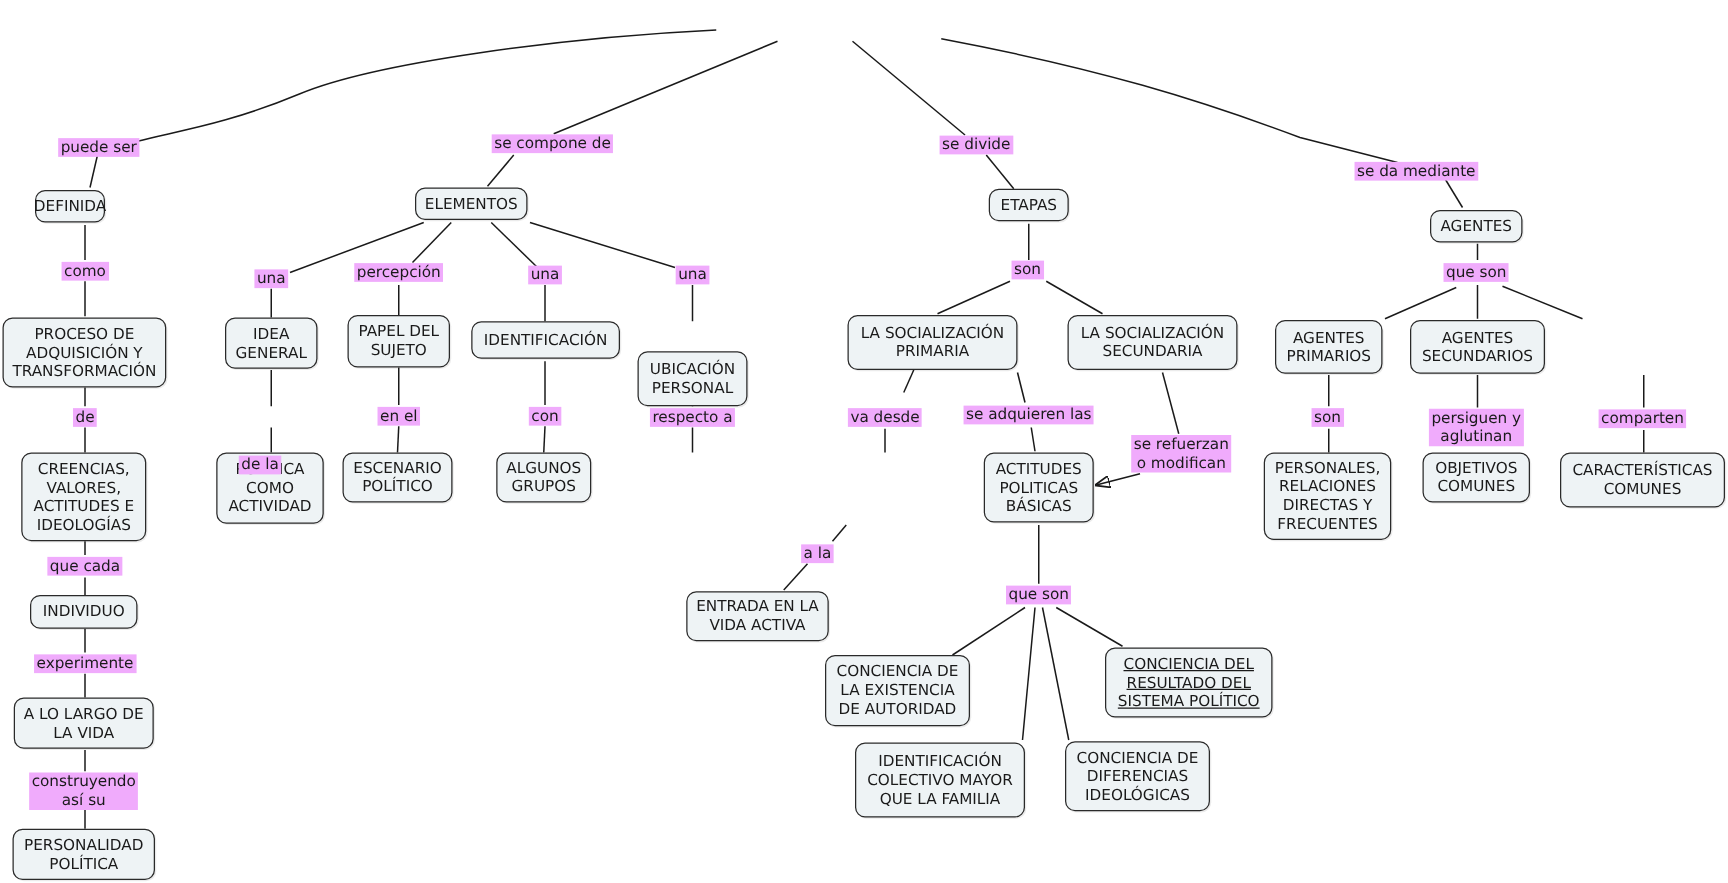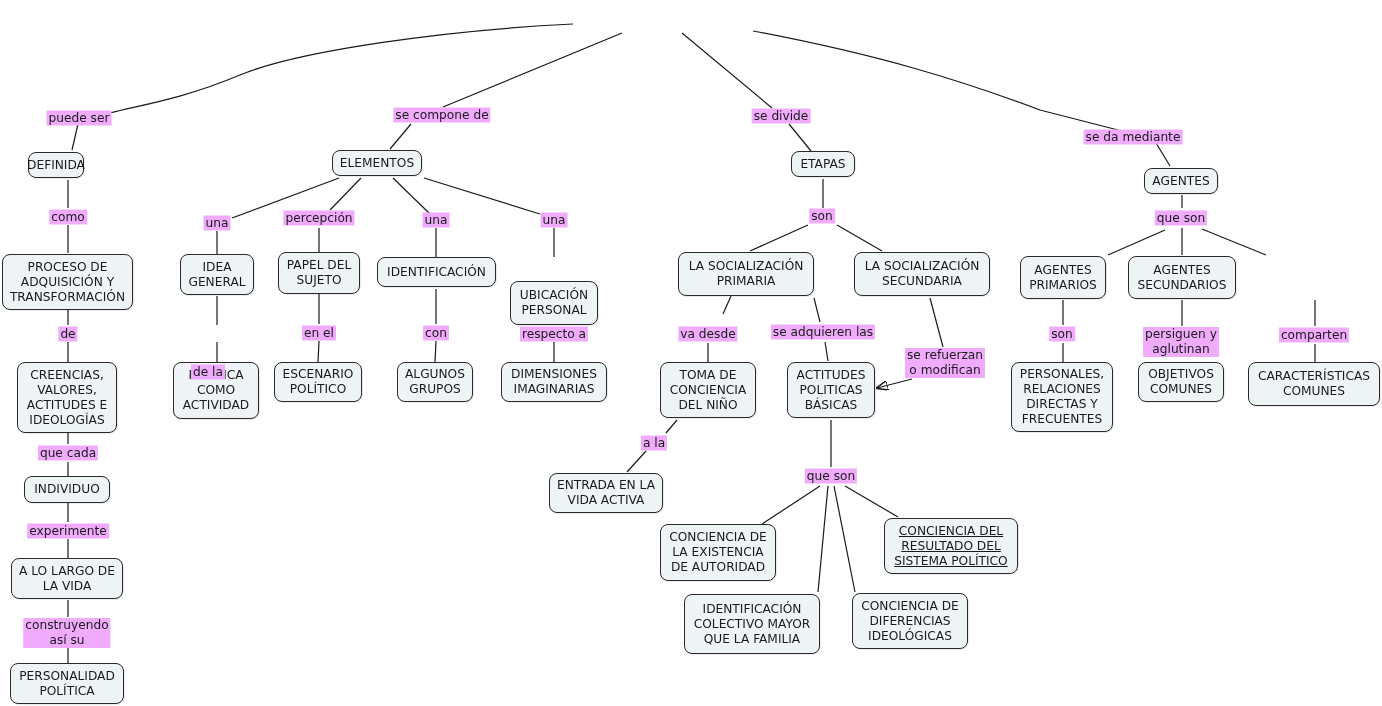--- a/index.html
+++ b/index.html
@@ -113,31 +113,26 @@
   <div class="node" style="left:377px;top:257px;width:119px;height:30px;">IDENTIFICACIÓN</div>
   <div class="node" style="left:510px;top:257px;width:88px;height:44px;margin-top:24px;">UBICACIÓN
 PERSONAL</div>
   <div class="node" style="left:173px;top:362px;width:86px;height:57px;">POLÍTICA
 COMO
 ACTIVIDAD</div>
   <div class="node" style="left:274px;top:362px;width:88px;height:40px;">ESCENARIO
 POLÍTICO</div>
   <div class="node" style="left:397px;top:362px;width:76px;height:40px;">ALGUNOS
 GRUPOS</div>
-  <div class="node" style="left:501px;top:362px;width:106px;height:40px;">DIMENSIONES
-IMAGINARIAS</div>
 
   <div class="node" style="left:791px;top:151px;width:64px;height:26px;">ETAPAS</div>
   <div class="node" style="left:678px;top:252px;width:136px;height:44px;">LA SOCIALIZACIÓN
 PRIMARIA</div>
   <div class="node" style="left:854px;top:252px;width:136px;height:44px;">LA SOCIALIZACIÓN
 SECUNDARIA</div>
-  <div class="node" style="left:660px;top:362px;width:96px;height:56px;">TOMA DE
-CONCIENCIA
-DEL NIÑO</div>
   <div class="node" style="left:787px;top:362px;width:88px;height:56px;">ACTITUDES
 POLITICAS
 BÁSICAS</div>
   <div class="node" style="left:549px;top:473px;width:114px;height:40px;">ENTRADA EN LA
 VIDA ACTIVA</div>
   <div class="node" style="left:660px;top:524px;width:116px;height:57px;">CONCIENCIA DE
 LA EXISTENCIA
 DE AUTORIDAD</div>
   <div class="node" style="left:684px;top:594px;width:136px;height:60px;">IDENTIFICACIÓN
 COLECTIVO MAYOR

